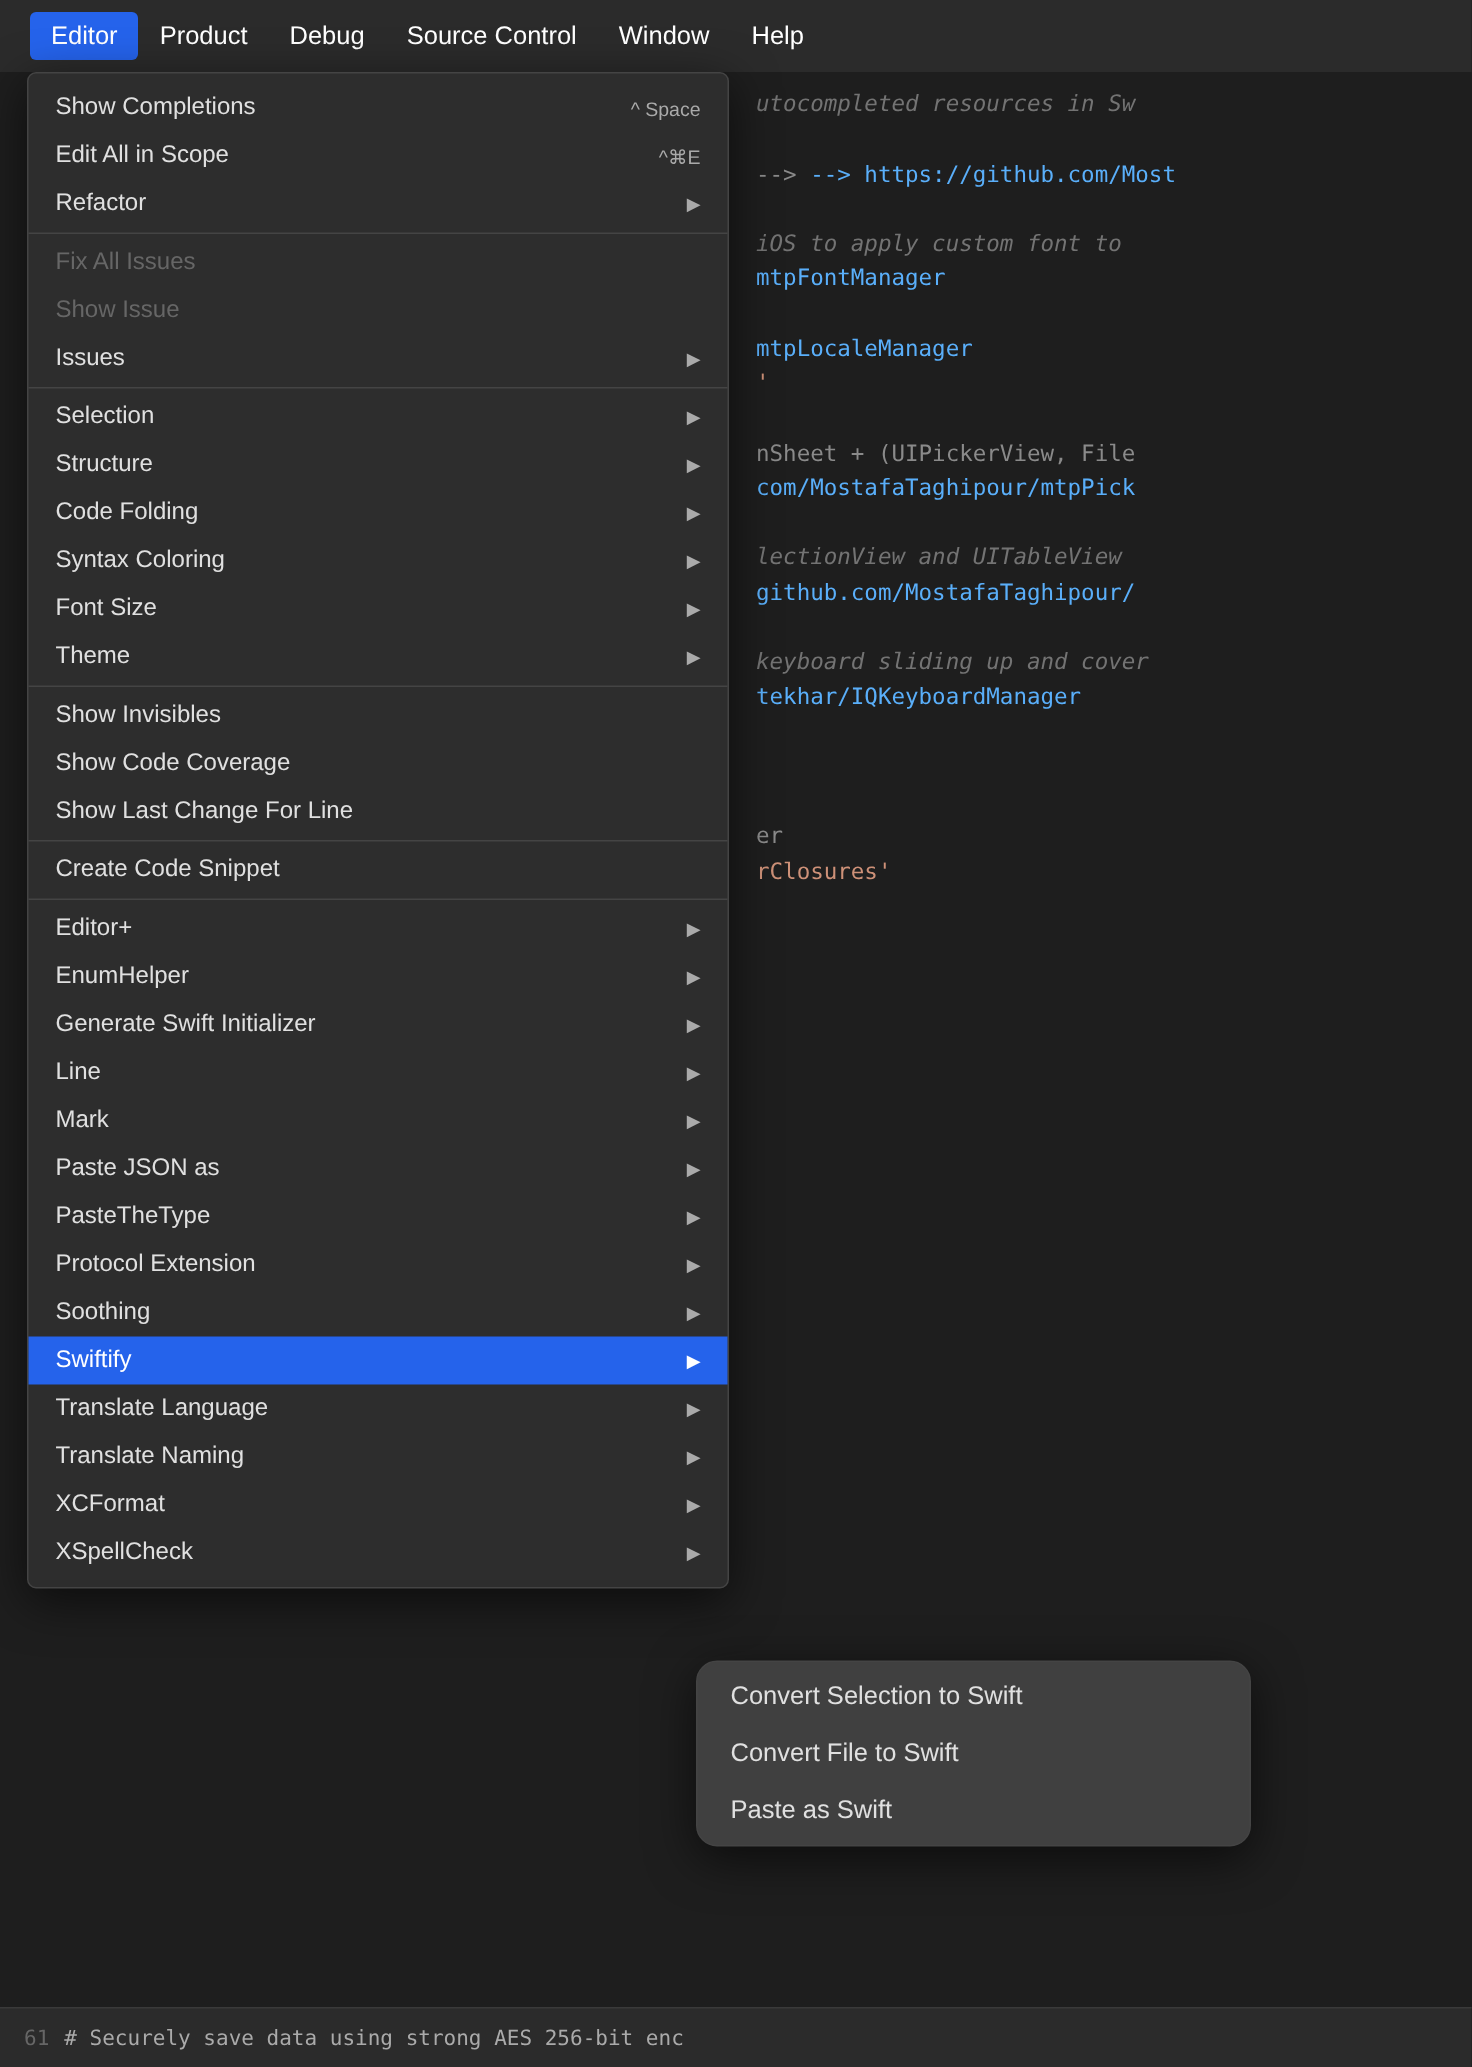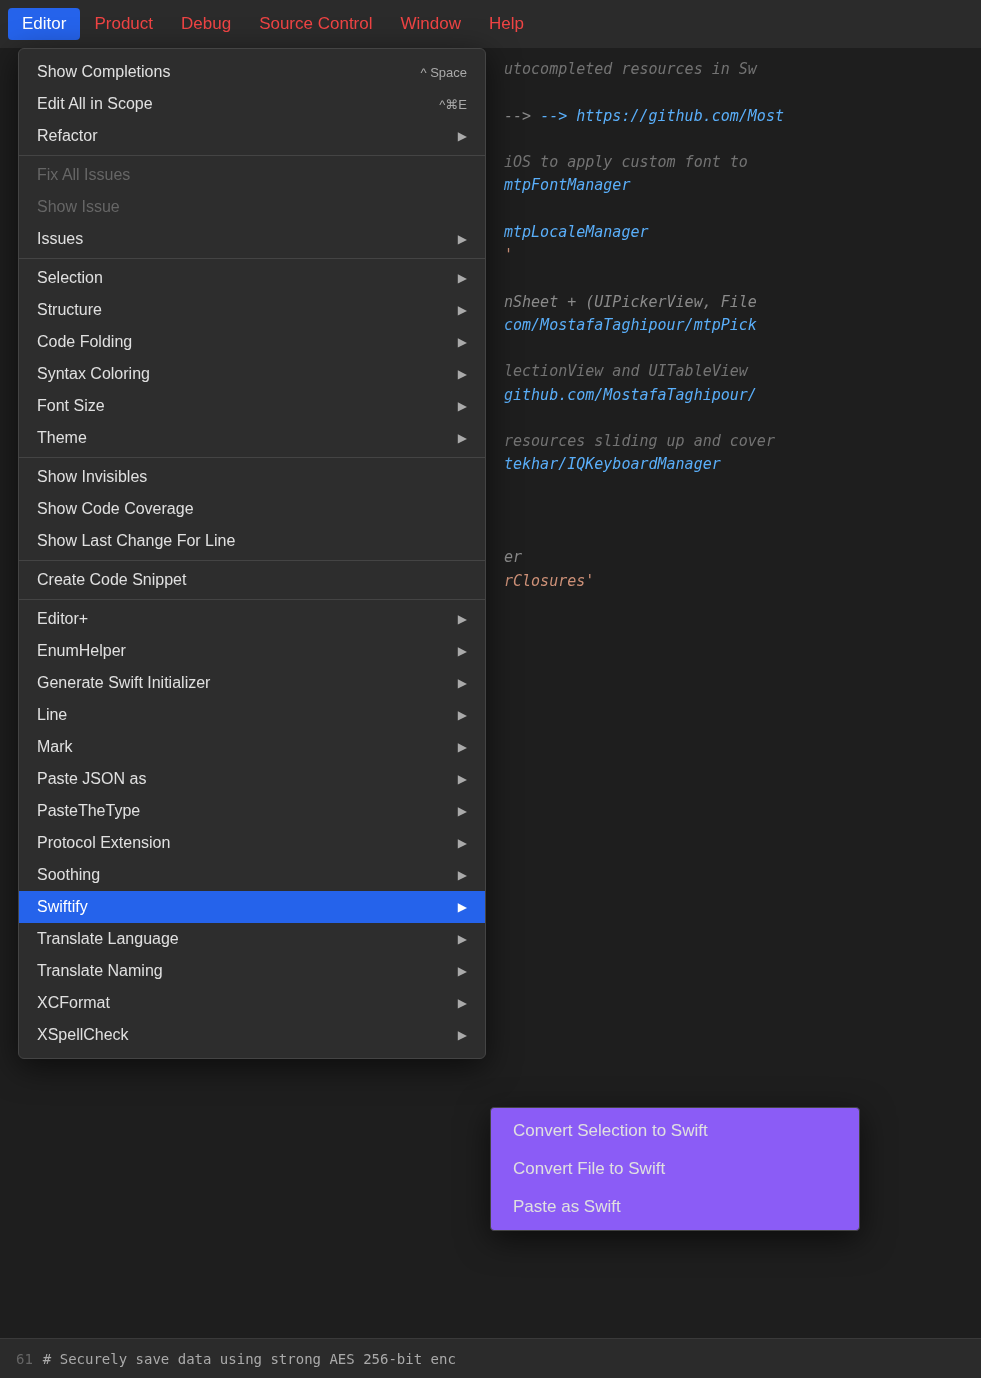--- a/index.html
+++ b/index.html
@@ -17,29 +17,29 @@
       position: relative;
     }
 
     
     .menubar {
       width: 100%;
       height: 48px;
       background: #2b2b2b;
       display: flex;
       align-items: center;
-      padding: 0 8px;
+      padding: 0 20px;
       position: relative;
       z-index: 100;
       text-align: right;
     }
 
     .menu-item {
       padding: 6px 14px;
-      color: #ef4444;
+      color: #ffffff;
       font-size: 17px;
       cursor: pointer;
       border-radius: 4px;
       white-space: nowrap;
     }
 
     .menu-item.active {
       background: #2563eb;
       color: #fff;
     }
@@ -55,21 +55,20 @@
       overflow: hidden;
       font-family: 'Menlo', 'Monaco', monospace;
       font-size: 15px;
       padding: 10px 14px;
       color: #8a8a8a;
     }
 
     .code-line {
       line-height: 1.55;
       white-space: nowrap;
-      font-style: italic;
     }
 
     .code-link { color: #5aaffa; }
     .code-comment { color: #737373; font-style: italic; }
     .code-string { color: #ce9178; }
 
     
     .dropdown-main {
       position: absolute;
       top: 48px;
@@ -126,25 +125,25 @@
     }
 
     .dropdown-item.highlighted .arrow {
       color: #fff;
     }
 
     
     .submenu {
       position: absolute;
       top: 1107px;
-      left: 490px;
+      left: 464px;
       width: 370px;
-      background: #8b5cf6;
+      background: #404040;
       border: 1px solid #444;
-      border-radius: 4px;
+      border-radius: 14px;
       box-shadow: 0 8px 32px rgba(0,0,0,0.6);
       z-index: 300;
       padding: 4px 0;
     }
 
     .submenu-item {
       padding: 9px 22px;
       color: #e0e0e0;
       font-size: 17px;
       cursor: pointer;
@@ -197,21 +196,21 @@
   <div class="code-line">&nbsp;</div>
   <div class="code-line code-link">mtpLocaleManager</div>
   <div class="code-line" style="color:#ce9178">'</div>
   <div class="code-line">&nbsp;</div>
   <div class="code-line">nSheet + (UIPickerView, File</div>
   <div class="code-line code-link">com/MostafaTaghipour/mtpPick</div>
   <div class="code-line">&nbsp;</div>
   <div class="code-line code-comment">lectionView and UITableView</div>
   <div class="code-line code-link">github.com/MostafaTaghipour/</div>
   <div class="code-line">&nbsp;</div>
-  <div class="code-line code-comment">resources sliding up and cover</div>
+  <div class="code-line code-comment">keyboard sliding up and cover</div>
   <div class="code-line code-link">tekhar/IQKeyboardManager</div>
   <div class="code-line">&nbsp;</div>
   <div class="code-line">&nbsp;</div>
   <div class="code-line">&nbsp;</div>
   <div class="code-line">er</div>
   <div class="code-line code-string">rClosures'</div>
 </div>
 
 <div class="dropdown-main">
 

